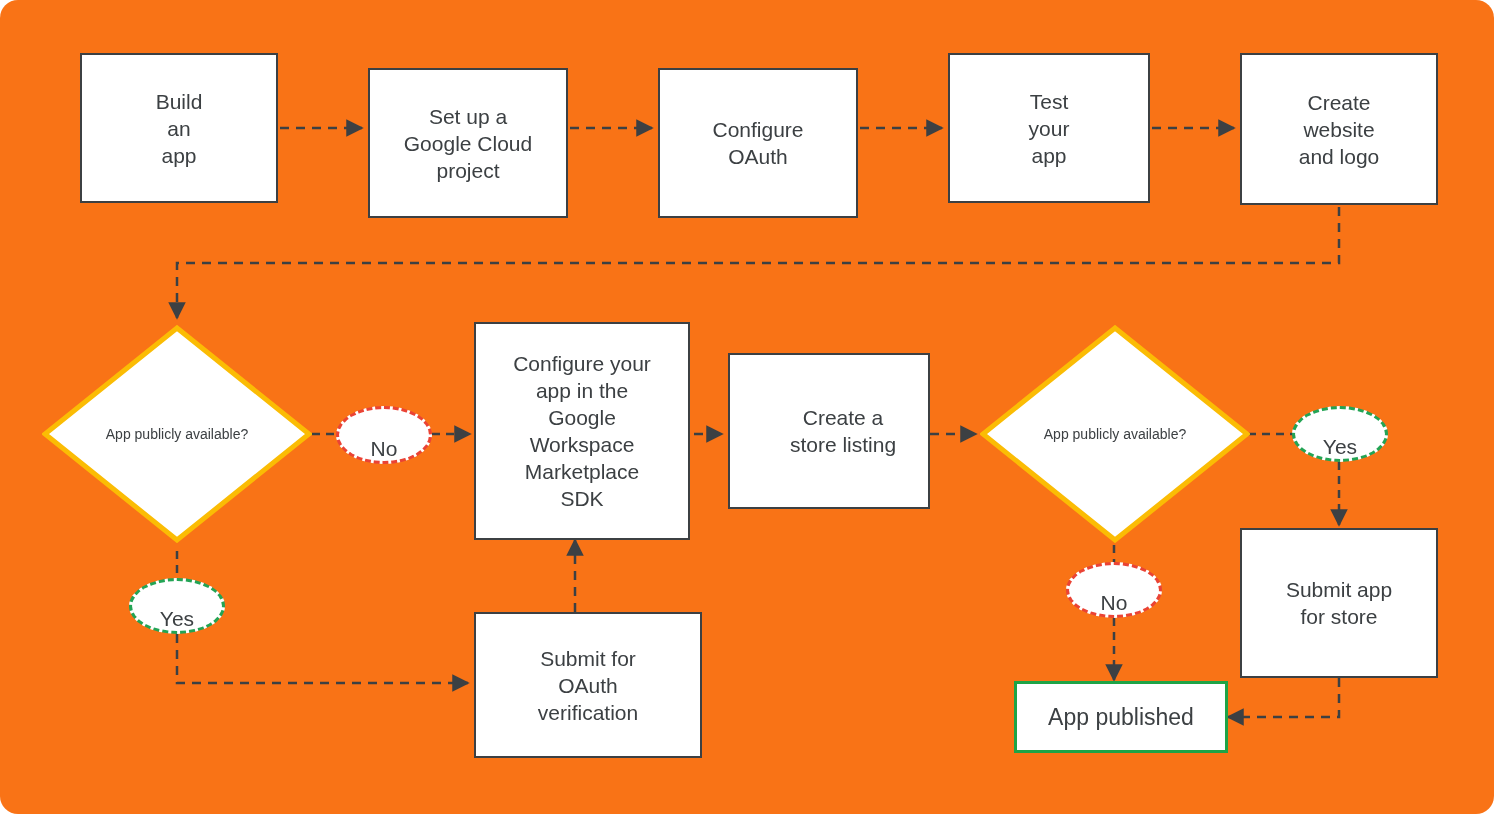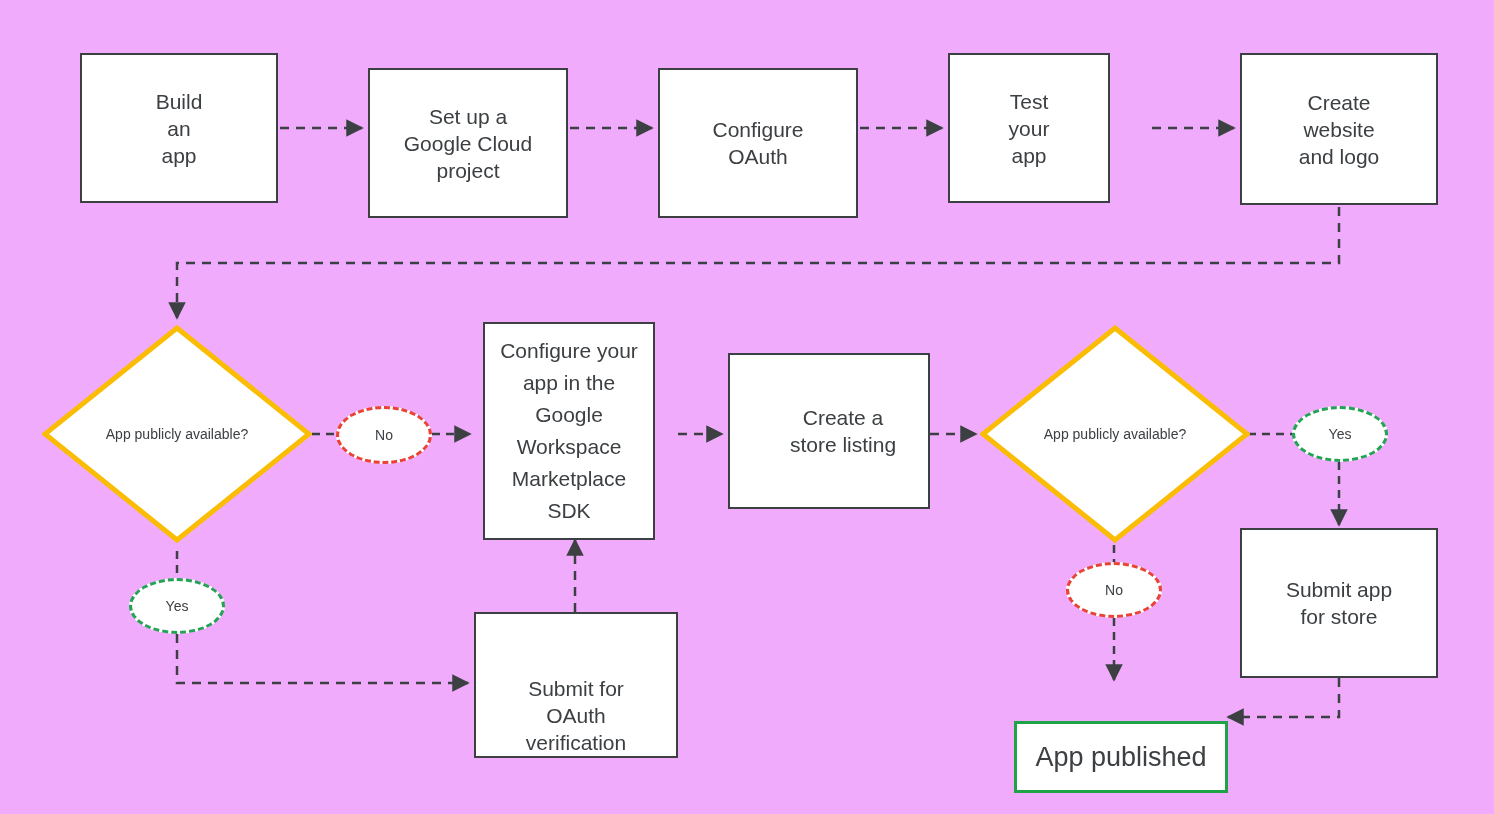--- a/index.html
+++ b/index.html
@@ -7,22 +7,23 @@
     padding: 0;
     background: #ffffff;
   }
   body {
     font-family: "Liberation Sans", sans-serif;
   }
   #canvas {
     position: relative;
     width: 1494px;
     height: 814px;
-    background: #f0abfc;
+    background: #f97316;
     overflow: hidden;
+    border-radius: 18px;
   }
   svg.edges {
     position: absolute;
     left: 0;
     top: 0;
     width: 1494px;
     height: 814px;
     pointer-events: none;
   }
   .node {
@@ -35,22 +36,21 @@
     color: #3c4043;
     background: #ffffff;
   }
   .proc {
     border: 2px solid #3c4043;
     font-size: 21px;
     line-height: 27px;
   }
   .proc.terminal {
     border: 3px solid #1ea446;
-    font-size: 27px;
-    margin-top: 40px;
+    font-size: 23px;
   }
   .diamond-wrap {
     position: absolute;
   }
   .diamond-wrap svg {
     position: absolute;
     left: 0;
     top: 0;
   }
   .diamond-label {
@@ -63,26 +63,26 @@
     align-items: center;
     justify-content: center;
     text-align: center;
     font-size: 14px;
     line-height: 27px;
     color: #3c4043;
   }
   .bubble {
     position: absolute;
     display: flex;
-    align-items: center;
+    align-items: flex-end;
     justify-content: center;
     box-sizing: border-box;
     border-radius: 50%;
     border: 3px dashed #ea4335;
-    font-size: 14px;
+    font-size: 21px;
     color: #3c4043;
     background: #ffffff;
   }
   .bubble.yes {
     border-color: #23a455;
   }
   .node-text {
     white-space: pre-line;
     display: block;
   }
@@ -143,21 +143,21 @@
     <span class="node-text">Set up a
 Google Cloud
 project</span>
   </div>
 
   <div class="node proc" style="left:658px; top:68px; width:200px; height:150px;">
     <span class="node-text">Configure
 OAuth</span>
   </div>
 
-  <div class="node proc" style="left:948px; top:53px; width:162px; height:150px;">
+  <div class="node proc" style="left:948px; top:53px; width:202px; height:150px;">
     <span class="node-text">Test
 your
 app</span>
   </div>
 
   <div class="node proc" style="left:1240px; top:53px; width:198px; height:152px;">
     <span class="node-text">Create
 website
 and logo</span>
   </div>
@@ -172,30 +172,30 @@
   </div>
 
   <div class="bubble" style="left:336px; top:406px; width:96px; height:58px;">
     <span>No</span>
   </div>
 
   <div class="bubble yes" style="left:129px; top:578px; width:96px; height:56px;">
     <span>Yes</span>
   </div>
 
-  <div class="node proc" style="left:474px; top:322px; width:172px; height:218px; line-height:32px;margin-left:9px;">
+  <div class="node proc" style="left:474px; top:322px; width:216px; height:218px; line-height:27px;">
     <span class="node-text">Configure your
 app in the
 Google
 Workspace
 Marketplace
 SDK</span>
   </div>
 
-  <div class="node proc" style="left:474px; top:612px; width:204px; height:146px;align-items:flex-end;">
+  <div class="node proc" style="left:474px; top:612px; width:228px; height:146px;">
     <span class="node-text">Submit for
 OAuth
 verification</span>
   </div>
 
   <div class="node proc" style="left:728px; top:353px; width:202px; height:156px;padding-left:28px;">
     <span class="node-text">Create a
 store listing</span>
   </div>
 

